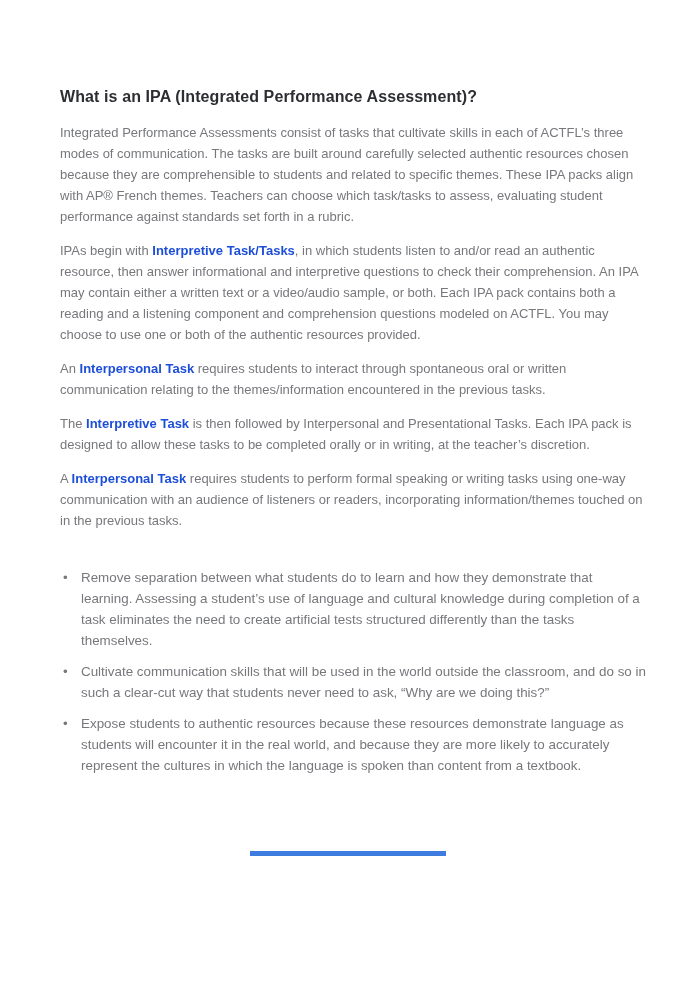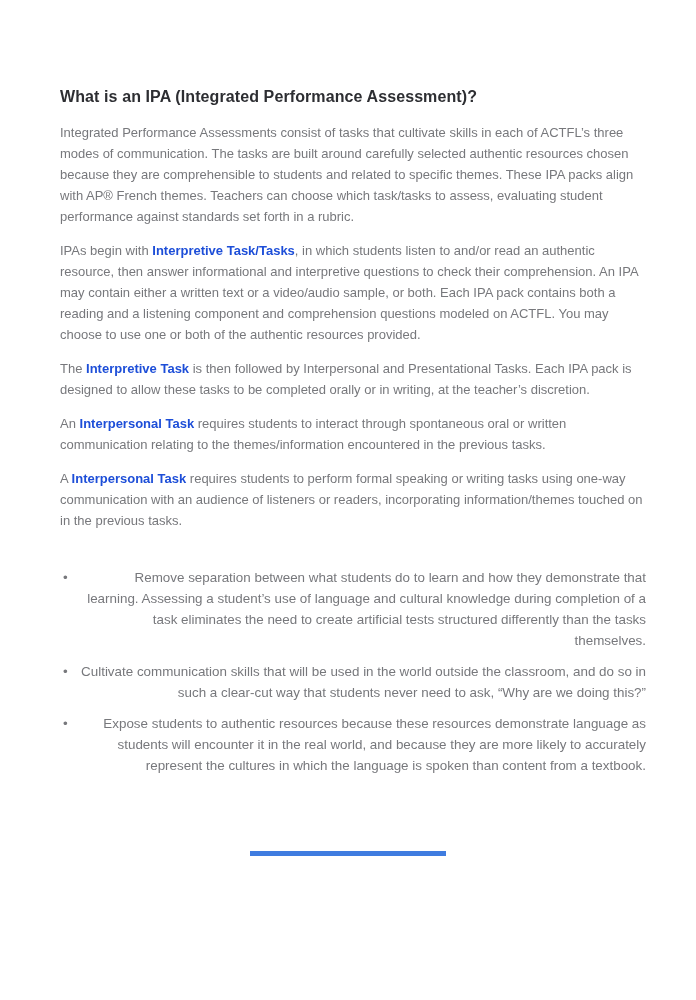--- a/index.html
+++ b/index.html
@@ -57,21 +57,20 @@
     color: #77787c;
   }
   .bullet-marker {
     flex: 0 0 21px;
     padding-left: 3px;
     box-sizing: border-box;
     color: #77787c;
   }
   .bullet-text {
     flex: 1 1 auto;
-    text-align: right;
   }
   .footer {
     position: absolute;
     left: 0;
     right: 0;
     top: 978px;
     text-align: center;
     font-size: 10px;
     line-height: 14px;
     color: #7e7f84;
@@ -101,22 +100,22 @@
 <body>
 
 <div class="page">
   <div class="content">
 
     <div class="section">
       <h1 class="section-heading">What is an IPA (Integrated Performance Assessment)?</h1>
       <div>
           <p class="body-p"><span>Integrated Performance Assessments consist of tasks that cultivate skills in each of ACTFL’s three modes of communication. The tasks are built around carefully selected authentic resources chosen because they are comprehensible to students and related to specific themes. These IPA packs align with AP® French themes. Teachers can choose which task/tasks to assess, evaluating student performance against standards set forth in a rubric.</span></p>
           <p class="body-p"><span>IPAs begin with </span><span class="bold">Interpretive Task/Tasks</span><span>, in which students listen to and/or read an authentic resource, then answer informational and interpretive questions to check their comprehension. An IPA may contain either a written text or a video/audio sample, or both. Each IPA pack contains both a reading and a listening component and comprehension questions modeled on ACTFL. You may choose to use one or both of the authentic resources provided.</span></p>
+          <p class="body-p"><span>An </span><span class="bold">Interpersonal Task</span><span> requires students to interact through spontaneous oral or written communication relating to the themes/information encountered in the previous tasks.</span></p>
           <p class="body-p"><span>The </span><span class="bold">Interpretive Task</span><span> is then followed by Interpersonal and Presentational Tasks. Each IPA pack is designed to allow these tasks to be completed orally or in writing, at the teacher’s discretion.</span></p>
-          <p class="body-p"><span>An </span><span class="bold">Interpersonal Task</span><span> requires students to interact through spontaneous oral or written communication relating to the themes/information encountered in the previous tasks.</span></p>
           <p class="body-p"><span>A </span><span class="bold">Interpersonal Task</span><span> requires students to perform formal speaking or writing tasks using one-way communication with an audience of listeners or readers, incorporating information/themes touched on in the previous tasks.</span></p>
         </div>
     </div>
 
     <div class="section section-2">
       <div>
           <div class="bullet-item">
             <span class="bullet-marker">•</span>
             <span class="bullet-text">Remove separation between what students do to learn and how they demonstrate that learning. Assessing a student’s use of language and cultural knowledge during completion of a task eliminates the need to create artificial tests structured differently than the tasks themselves.</span>
           </div>

